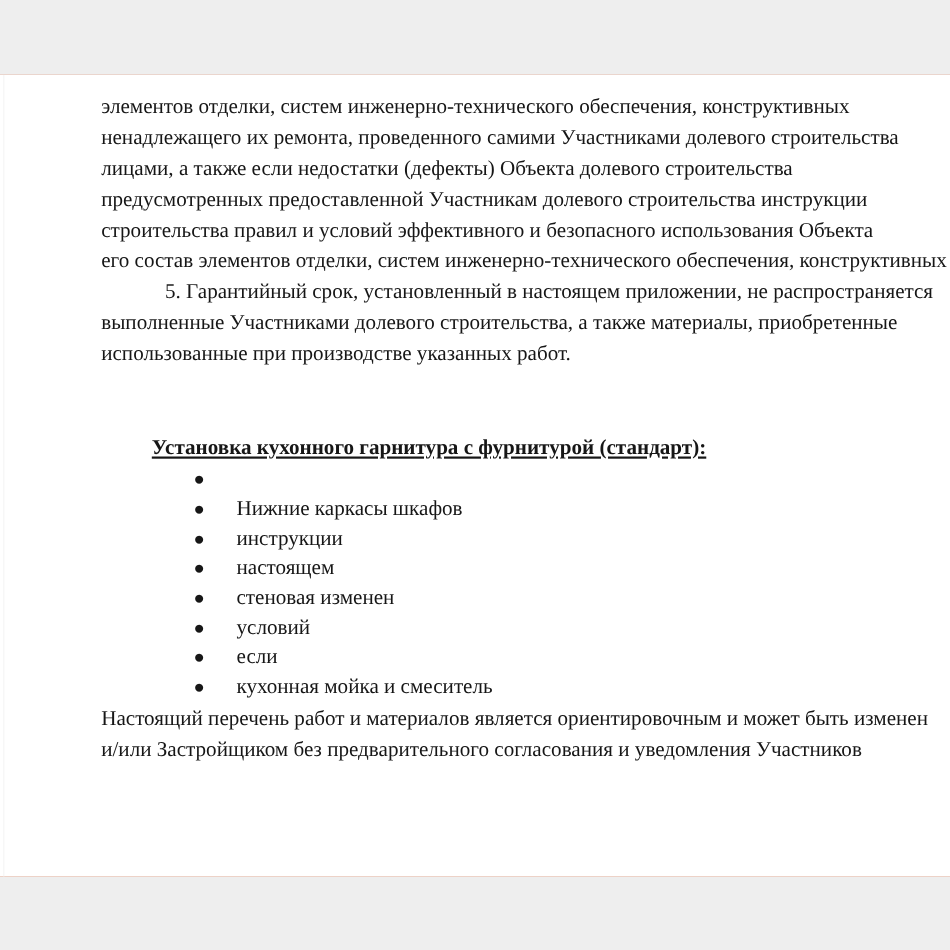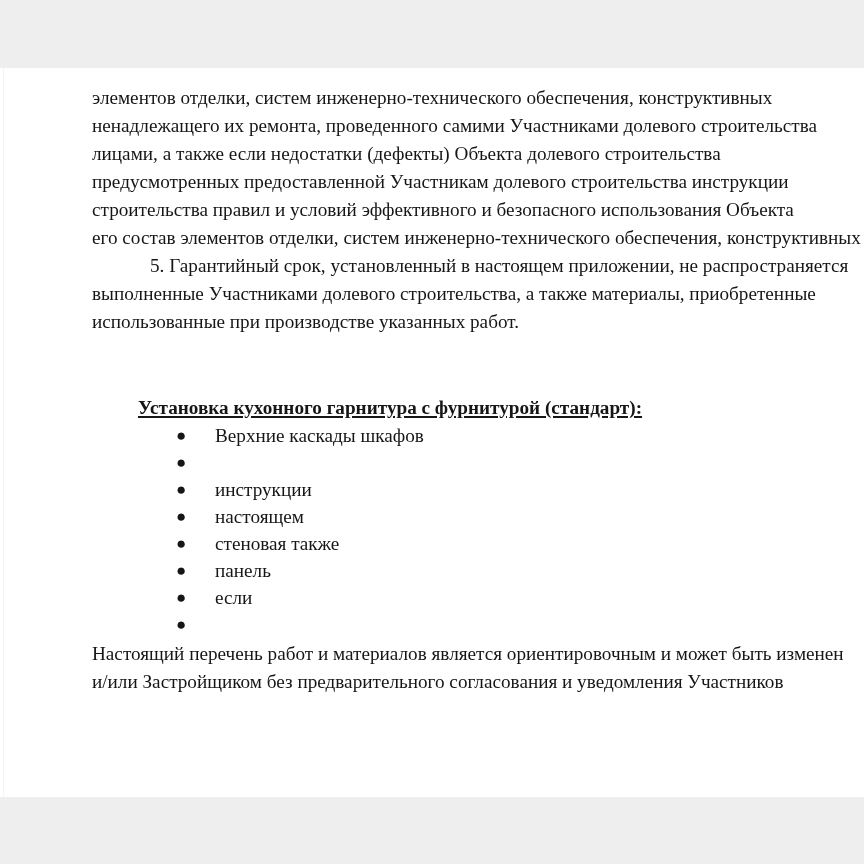--- a/index.html
+++ b/index.html
@@ -160,47 +160,48 @@
       <p class="para flush">использованные при производстве указанных работ.</p>
 
       <div class="spacer-1"></div>
       <div class="spacer-2"></div>
 
       <h2 id="section-heading">Установка кухонного гарнитура с фурнитурой (стандарт):</h2>
 
       <ul id="kitchen-list">
         <li>
           <span class="bullet-glyph">●</span>
-          <span>Верхние каскады шкафов</span>
-        </li>
-        <li>
-          <span class="bullet-glyph">●</span>
+        </li>
+        <li>
+          <span class="bullet-glyph">●</span>
+          <span>Нижние каркасы шкафов</span>
         </li>
         <li>
           <span class="bullet-glyph">●</span>
           <span>инструкции</span>
         </li>
         <li>
           <span class="bullet-glyph">●</span>
           <span>настоящем</span>
         </li>
         <li>
           <span class="bullet-glyph">●</span>
-          <span>стеновая также</span>
-        </li>
-        <li>
-          <span class="bullet-glyph">●</span>
-          <span>панель</span>
+          <span>стеновая изменен</span>
+        </li>
+        <li>
+          <span class="bullet-glyph">●</span>
+          <span>условий</span>
         </li>
         <li>
           <span class="bullet-glyph">●</span>
           <span>если</span>
         </li>
         <li>
           <span class="bullet-glyph">●</span>
+          <span>кухонная мойка и смеситель</span>
         </li>
       </ul>
 
       <div id="list-trailer">
         <p class="para flush">Настоящий перечень работ и материалов является ориентировочным и может быть изменен</p>
         <p class="para flush">и/или Застройщиком без предварительного согласования и уведомления Участников</p>
       </div>
 
     </div>
   </div>

